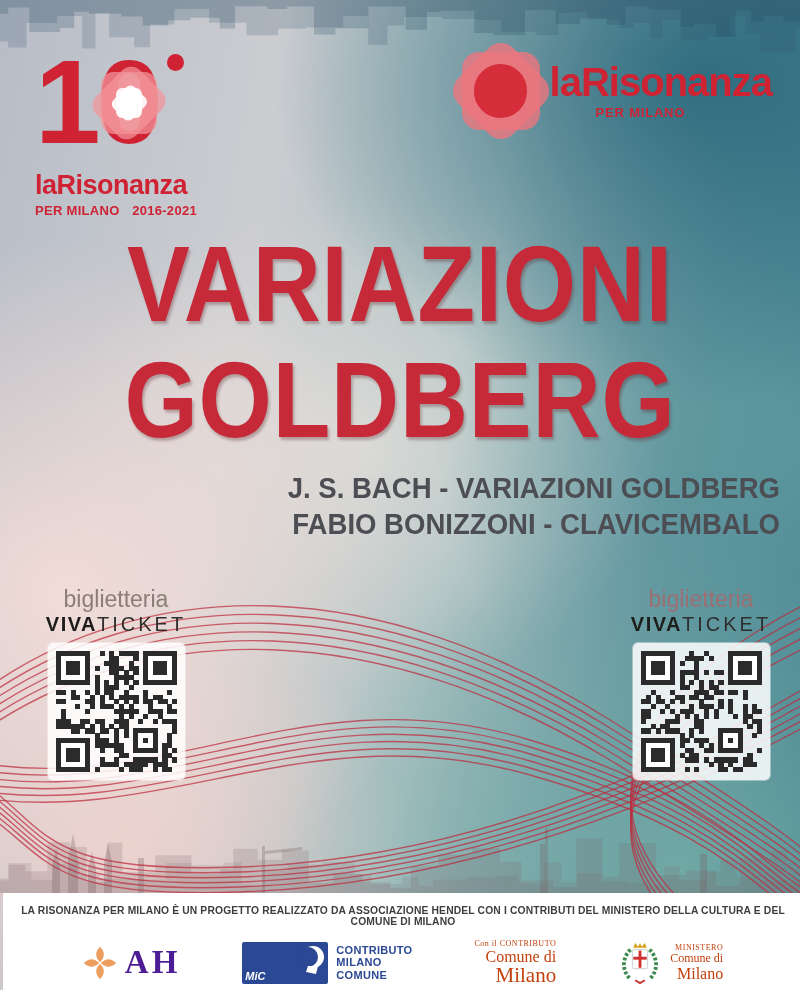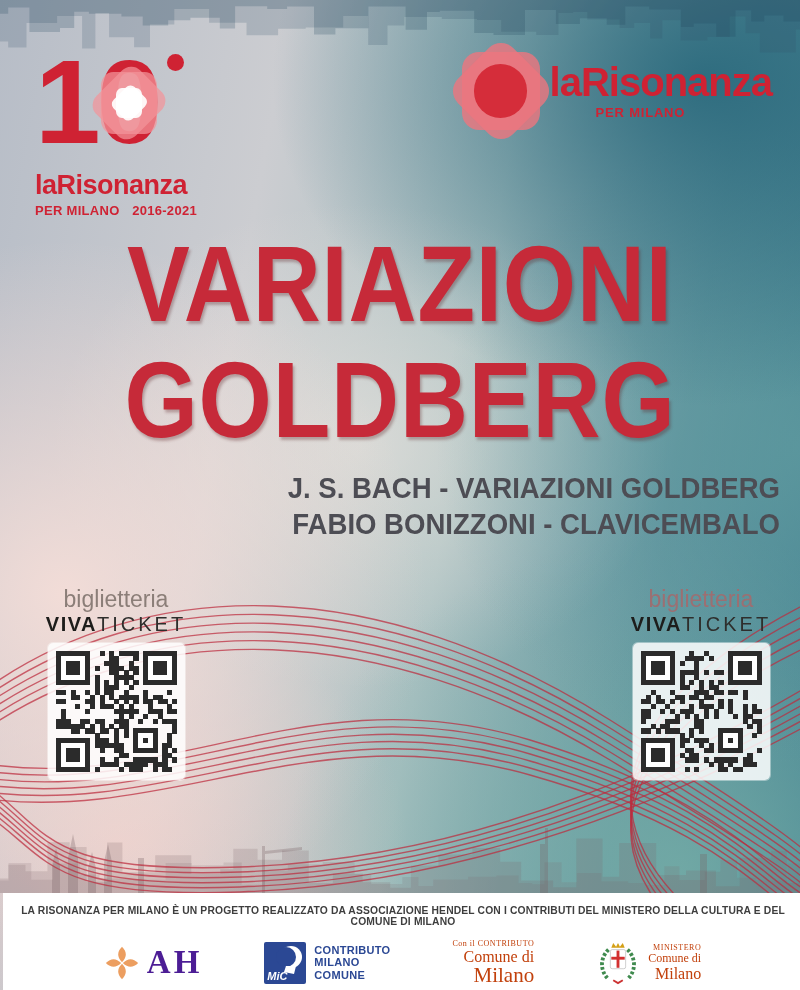--- a/index.html
+++ b/index.html
@@ -62,21 +62,21 @@
   .qr-box{margin:7px auto 0;width:121px;height:121px;background:rgba(255,255,255,.85);
     border-radius:5px;padding:8px;box-shadow:0 0 0 1px rgba(255,255,255,.4);}
   .qr-box svg{display:block;width:121px;height:121px;}
 
   
   .footer{position:absolute;left:3px;top:893px;width:800px;height:97px;background:#ffffff;z-index:3;}
   .disclaimer{padding-top:12px;text-align:center;font-size:10.3px;font-weight:bold;color:#3e3e3e;letter-spacing:.15px;}
   .logo-row{display:flex;justify-content:center;align-items:center;gap:62px;margin-top:12px;}
   .logo{display:flex;align-items:center;gap:8px;}
   .ah-text{font-family:"Liberation Serif",serif;font-weight:bold;font-size:33px;color:#4c1d95;letter-spacing:3px;text-align:center;}
-  .mic-square{position:relative;width:42px;height:42px;background:#2b4894;border-radius:2px;flex:0 0 auto;}
+  .mic-square{position:relative;width:42px;height:42px;background:#2b4894;border-radius:2px;flex:0 0 auto;padding-left:44px;}
   .mic-badge{position:absolute;left:3px;bottom:2px;color:#fff;font-size:11px;font-weight:bold;font-style:italic;}
   .mic-lines{font-size:11px;font-weight:bold;color:#2b4894;line-height:12.5px;letter-spacing:.3px;}
   .serif-block{font-family:"Liberation Serif",serif;color:#c2410c;text-align:right;}
   .eyebrow{font-size:8px;letter-spacing:.5px;}
   .comune-1{font-size:16px;line-height:17px;}
   .comune-2{font-size:21px;line-height:21px;}
   .patro .comune-1{font-size:12px;line-height:13px;}
   .patro .comune-2{font-size:16px;line-height:17px;}
 </style>
 </head>

